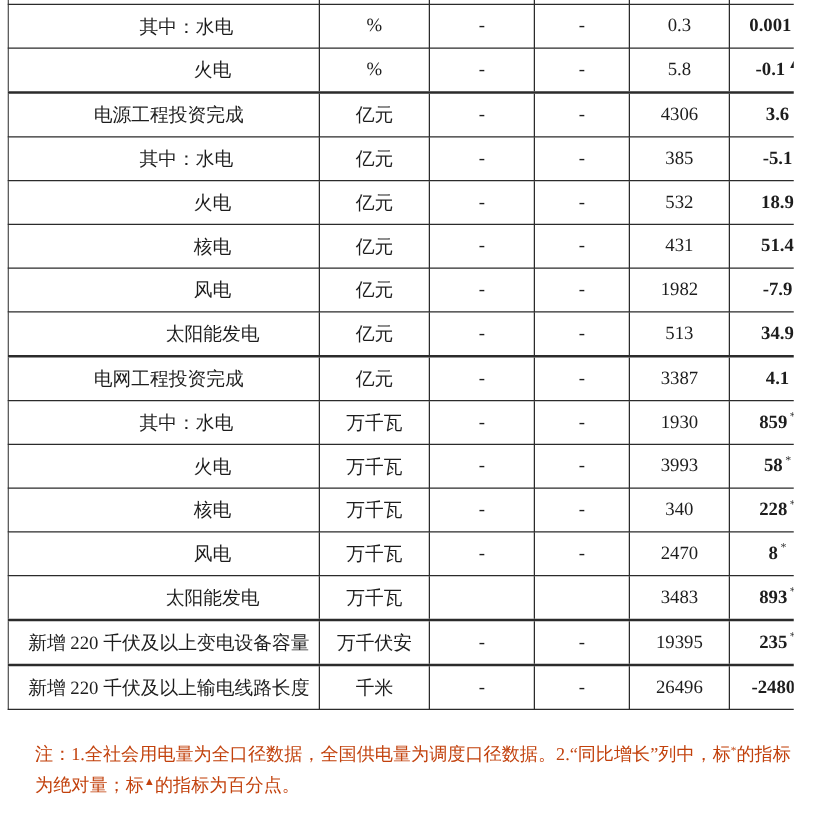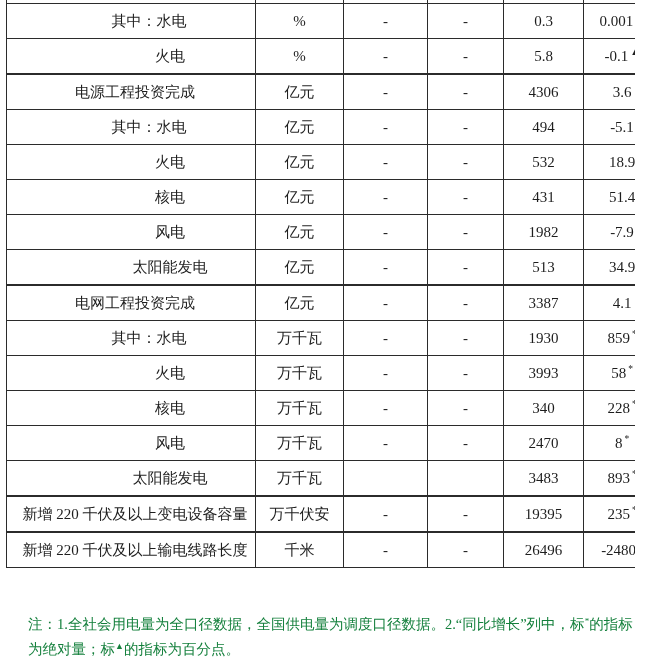--- a/index.html
+++ b/index.html
@@ -20,26 +20,26 @@
     height:34px;padding:0;font-size:15px;text-align:center;
     white-space:nowrap;overflow:hidden;vertical-align:middle;
   }
   tr.sliver td{height:12px;border-bottom:1px solid #2b2b2b;}
   tr.section td{border-top-width:2px;margin-top:24px;}
   td.c-label{text-align:left;}
   td.c-label .lbl{display:inline-block;}
   td.ind0 .lbl{padding-left:8px;}
   td.ind1 .lbl{padding-left:36px;}
   td.ind2 .lbl{padding-left:78px;}
-  .c-growth .g{display:inline-block;}
+  .c-growth .g{display:inline-block;font-weight:bold;}
   sup.gm{font-size:9.5px;line-height:0;vertical-align:6px;margin-left:2px;}
   sup.gm:empty{display:none;}
   .notes{
-    position:absolute;left:28px;top:612px;width:630px;
-    font-size:14.5px;line-height:25px;color:#15803d;
+    position:absolute;left:28px;top:592px;width:630px;
+    font-size:14.5px;line-height:25px;color:#c2410c;
   }
   .notes sup{font-size:9px;line-height:0;vertical-align:5px;}
   col.c1{width:249px;} col.c2{width:88px;} col.c3{width:84px;}
   col.c4{width:76px;} col.c5{width:80px;} col.c6{width:77px;}
 </style>
 </head>
 <body>
 
 <div class="table-clip">
   <table class="stats">
@@ -82,21 +82,21 @@
     <td class="c-d1">-</td>
     <td class="c-d2">-</td>
     <td class="c-val">4306</td>
     <td class="c-growth"><span class="g">3.6</span></td>
   </tr>
         <tr>
     <td class="c-label ind1"><span class="lbl">其中：水电</span></td>
     <td class="c-unit">亿元</td>
     <td class="c-d1">-</td>
     <td class="c-d2">-</td>
-    <td class="c-val">494</td>
+    <td class="c-val">385</td>
     <td class="c-growth"><span class="g">-5.1</span></td>
   </tr>
         <tr>
     <td class="c-label ind2"><span class="lbl">火电</span></td>
     <td class="c-unit">亿元</td>
     <td class="c-d1">-</td>
     <td class="c-d2">-</td>
     <td class="c-val">532</td>
     <td class="c-growth"><span class="g">18.9</span></td>
   </tr>

